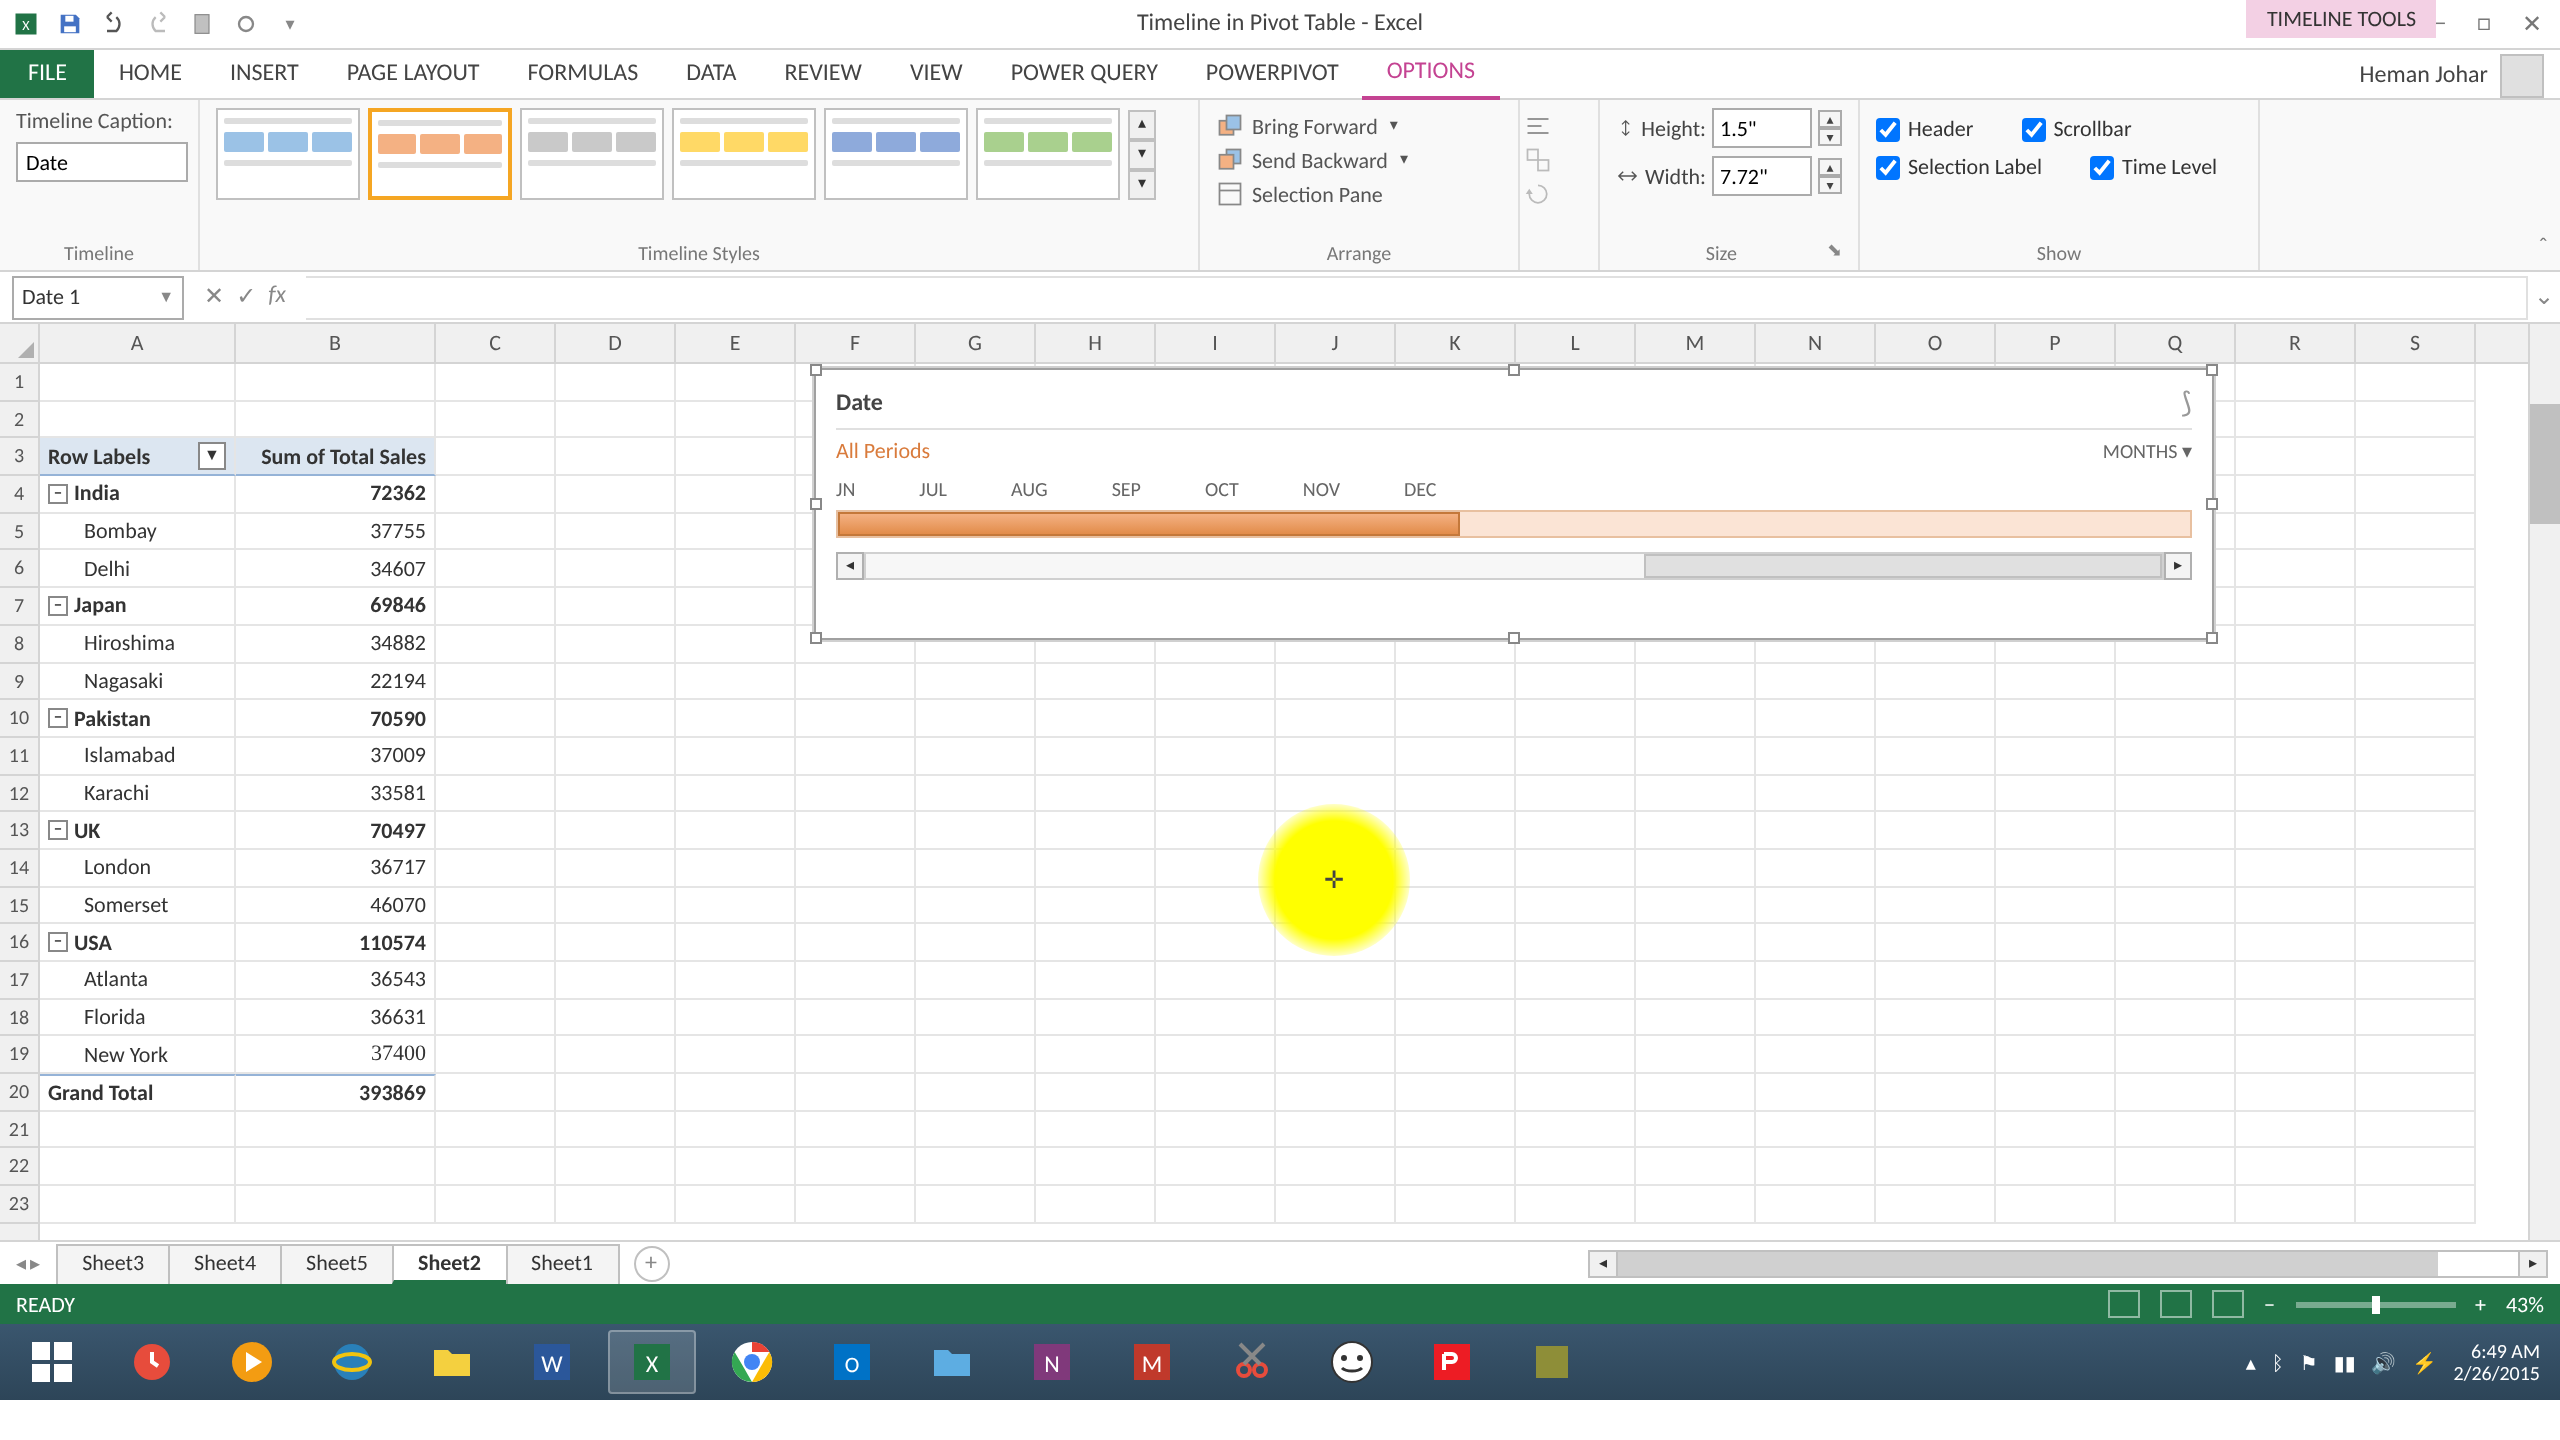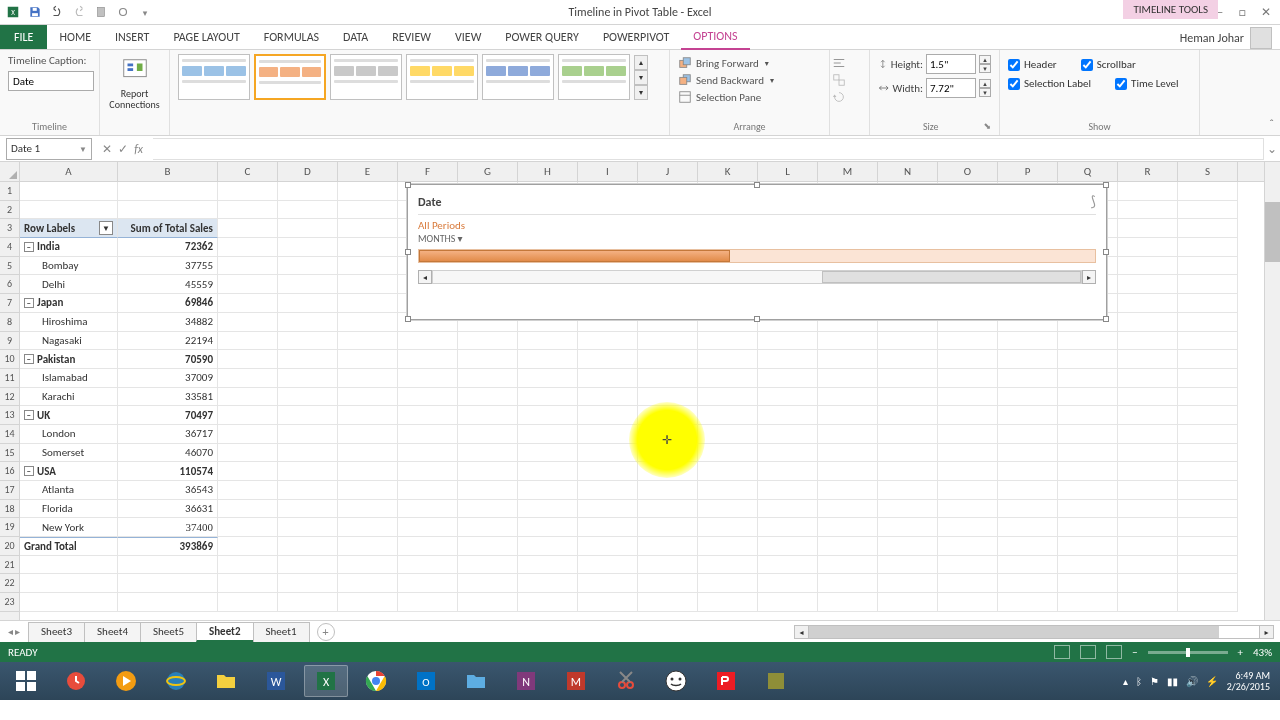--- a/index.html
+++ b/index.html
@@ -87,21 +87,21 @@
 .vscroll { width:16px; background:#f0f0f0; border-left:1px solid #d4d4d4; }
 .vscroll-thumb { width:100%; height:60px; background:#c0c0c0; margin-top:40px; }
 
 
 .tl-slicer { position:absolute; left:387px; top:22px; width:700px; height:136px; background:#fff; border:1px solid #a0a0a0; box-shadow:0 0 0 1px #d0d0d0; z-index:5; }
 .tl-handle { position:absolute; width:6px; height:6px; background:#fff; border:1px solid #888; }
 .tl-slicer-inner { padding:8px 10px; height:100%; display:flex; flex-direction:column; }
 .tl-title-row { display:flex; justify-content:space-between; align-items:center; border-bottom:1px solid #e0e0e0; padding-bottom:4px; }
 .tl-title { font-size:12px; font-weight:bold; color:#444; }
 .tl-clear { color:#999; font-size:14px; }
-.tl-period-row { display:flex; justify-content:flex-end; padding:4px 0; font-size:11px;flex-direction:column; }
+.tl-period-row { display:flex; justify-content:space-between; padding:4px 0; font-size:11px; }
 .tl-period { color:#d97b3c; }
 .tl-level { color:#666; font-size:10px; }
 .tl-year { font-size:10px; color:#666; padding-left:48px; margin-top:2px; }
 .tl-months { display:flex; gap:32px; font-size:10px; color:#666; padding:2px 0 4px 0; }
 .tl-bar-track { height:14px; background:#fbe4d5; border:1px solid #e8c0a0; position:relative; margin-bottom:6px; }
 .tl-bar-sel { position:absolute; left:0; width:46%; top:0; bottom:0; background:linear-gradient(#f4b183,#e28c4a); border:1px solid #c4783a; }
 .tl-scroll { display:flex; align-items:center; height:16px; }
 .tl-sbtn { width:14px; height:14px; border:1px solid #b0b0b0; background:#f4f4f4; font-size:8px; display:flex; align-items:center; justify-content:center; }
 .tl-strack { flex:1; height:14px; border:1px solid #d0d0d0; background:#f7f7f7; position:relative; }
 .tl-sthumb { position:absolute; right:0; width:40%; top:0; bottom:0; background:#e0e0e0; border:1px solid #c0c0c0; }
@@ -204,32 +204,20 @@
     <div class="user-avatar"></div>
   </div>
 </div>
 
 <div class="ribbon">
   <div class="group" style="width:100px;">
     <span class="tc-label">Timeline Caption:</span>
     <input class="tc-input" value="Date" style="">
     <div class="group-label">Timeline</div>
   </div>
-  <div class="group" style="width:70px;align-items:center;">
-    <div class="big-btn">
-      <svg viewBox="0 0 32 32">
-          <rect x="4" y="4" width="24" height="18" fill="#fff" stroke="#888"></rect>
-          <rect x="8" y="8" width="6" height="3" fill="#4472c4"></rect>
-          <rect x="8" y="13" width="6" height="3" fill="#4472c4"></rect>
-          <rect x="18" y="8" width="6" height="8" fill="#70ad47"></rect>
-        </svg>
-      <span class="big-btn-label">Report<br>Connections</span>
-    </div>
-    <div class="group-label"></div>
-  </div>
   <div class="group" style="width:500px;">
     <div class="styles-row">
       <div class="style-thumb">
           <div class="st-line"></div>
           <div class="st-bars">
             <div class="st-bar" style="background:#9bc2e6"></div>
             <div class="st-bar" style="background:#9bc2e6"></div>
             <div class="st-bar" style="background:#9bc2e6"></div>
           </div>
           <div class="st-line"></div>
@@ -278,20 +266,21 @@
             <div class="st-bar" style="background:#a9d08e"></div>
           </div>
           <div class="st-line"></div>
         </div>
       <div class="style-arrows">
         <div class="style-arrow-btn">▴</div>
         <div class="style-arrow-btn">▾</div>
         <div class="style-arrow-btn">▾</div>
       </div>
     </div>
+    <div class="group-label">Timeline Styles</div>
   </div>
   <div class="group" style="width:160px;">
     <div class="arrange-col">
       <div class="arrange-item">
           <svg viewBox="0 0 16 16">
             <rect x="2" y="5" width="8" height="8" fill="#f4b183" stroke="#888"></rect>
             <rect x="6" y="2" width="8" height="8" fill="#9bc2e6" stroke="#888"></rect>
           </svg>
           <span>Bring Forward</span>
           <span style="font-size:8px;margin-left:2px;">▾</span>
@@ -574,21 +563,21 @@
           <div class="cell" style="width: 60px;"></div>
           <div class="cell" style="width: 60px;"></div>
           <div class="cell" style="width: 60px;"></div>
           <div class="cell" style="width: 60px;"></div>
           <div class="cell" style="width: 60px;"></div>
         </div>
         <div class="row">
           <div class="cell" style="width: 98px; padding-left: 22px;">
             <span>Delhi</span>
           </div>
-          <div class="cell r" style="width: 100px;">45559</div>
+          <div class="cell r" style="width: 100px;">34607</div>
           <div class="cell" style="width: 60px;"></div>
           <div class="cell" style="width: 60px;"></div>
           <div class="cell" style="width: 60px;"></div>
           <div class="cell" style="width: 60px;"></div>
           <div class="cell" style="width: 60px;"></div>
           <div class="cell" style="width: 60px;"></div>
           <div class="cell" style="width: 60px;"></div>
           <div class="cell" style="width: 60px;"></div>
           <div class="cell" style="width: 60px;"></div>
           <div class="cell" style="width: 60px;"></div>
@@ -1008,20 +997,29 @@
         <div class="tl-handle" style="top:50%;right:-3px;margin-top:-3px;"></div>
       <div class="tl-slicer-inner">
         <div class="tl-title-row">
           <span class="tl-title">Date</span>
           <span class="tl-clear">⟆</span>
         </div>
         <div class="tl-period-row">
           <span class="tl-period">All Periods</span>
           <span class="tl-level"><span>MONTHS</span> ▾</span>
         </div>
+        <div class="tl-months" id="tl-months">
+            <span>JN</span>
+            <span>JUL</span>
+            <span>AUG</span>
+            <span>SEP</span>
+            <span>OCT</span>
+            <span>NOV</span>
+            <span>DEC</span>
+          </div>
         <div class="tl-bar-track">
           <div class="tl-bar-sel"></div>
         </div>
         <div class="tl-scroll">
           <div class="tl-sbtn">◂</div>
           <div class="tl-strack">
               <div class="tl-sthumb"></div>
             </div>
           <div class="tl-sbtn">▸</div>
         </div>

